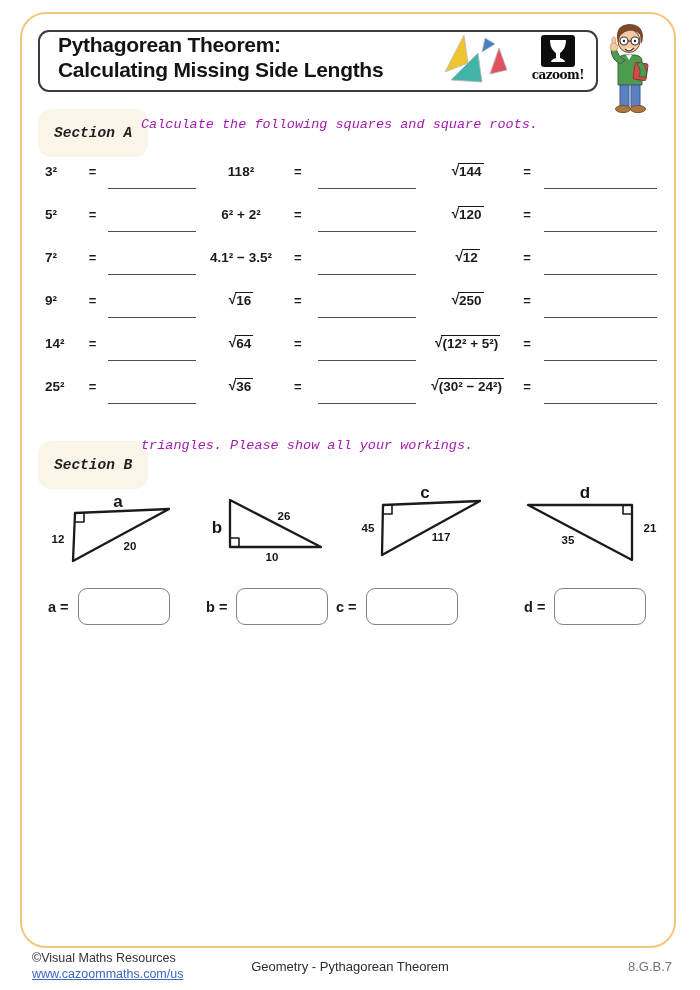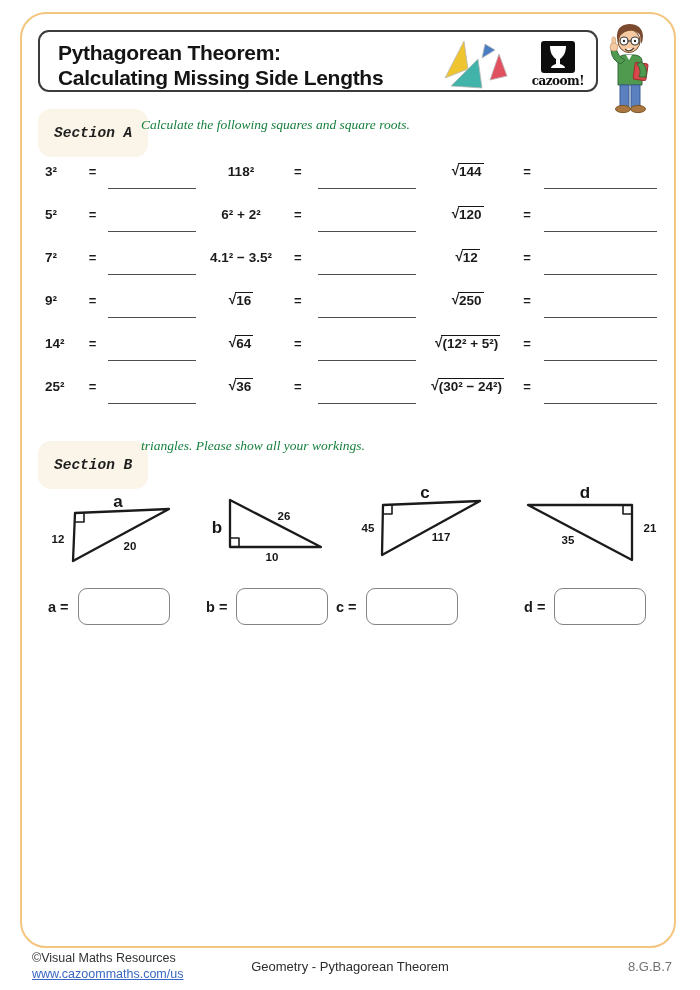--- a/index.html
+++ b/index.html
@@ -9,38 +9,38 @@
   }
   
   .page-border{
     position:absolute;left:20px;top:12px;width:652px;height:932px;
     border:2px solid #f2c67e;border-radius:26px;background:#ffffff;
   }
   
   .title-box{
     position:absolute;left:38px;top:30px;width:560px;height:62px;box-sizing:border-box;
     background:#ffffff;border:2.5px solid #3c3c3c;border-radius:11px;
-    display:flex;align-items:flex-end;justify-content:space-between;padding:0 12px 0 18px;
+    display:flex;align-items:flex-start;justify-content:space-between;padding:0 12px 0 18px;
   }
   .title{font-weight:bold;font-size:21px;line-height:25px;letter-spacing:-0.3px;color:#141414;}
   .logo-cluster{display:flex;align-items:center;gap:24px;}
   .emblem{display:flex;flex-direction:column;align-items:center;}
   .emblem-box{width:34px;height:32px;background:#0d0d0d;border-radius:3px;display:flex;align-items:center;justify-content:center;}
   .emblem-word{font-family:"DejaVu Serif",serif;font-weight:bold;font-size:12px;letter-spacing:-0.5px;color:#0d0d0d;margin-top:1px;}
   .teacher{position:absolute;left:601px;top:20px;z-index:5;}
   
   .sec-label{
     position:absolute;left:38px;background:#fbf5e9;border-radius:13px;padding:16px 16px;
     font-family:Liberation Mono, monospace;font-style:italic;font-weight:bold;font-size:14.5px;color:#1f1f1f;
   }
   .sec-a-label{top:109px;}
   .sec-b-label{top:441px;}
   .instruction{
-    position:absolute;left:141px;font-family:Liberation Serif, serif;font-style:italic;
-    font-size:13.5px;color:#15803d;line-height:17px;
+    position:absolute;left:141px;font-family:Liberation Mono, monospace;font-style:italic;
+    font-size:13.5px;color:#a21caf;line-height:17px;
   }
   .ins-a{top:116px;}
   .ins-b{top:437px;width:470px;}
   
   .sa{position:absolute;left:45px;top:150px;width:612px;}
   .sa-row{display:grid;grid-template-columns:151px 224px 237px;height:43px;}
   .cell{display:flex;align-items:center;}
   .expr{font-weight:bold;font-size:13.5px;white-space:nowrap;color:#1b1b1b;}
   .c1 .lead{width:34px;display:flex;justify-content:flex-start;}
   .c2 .lead{width:90px;display:flex;justify-content:center;}

